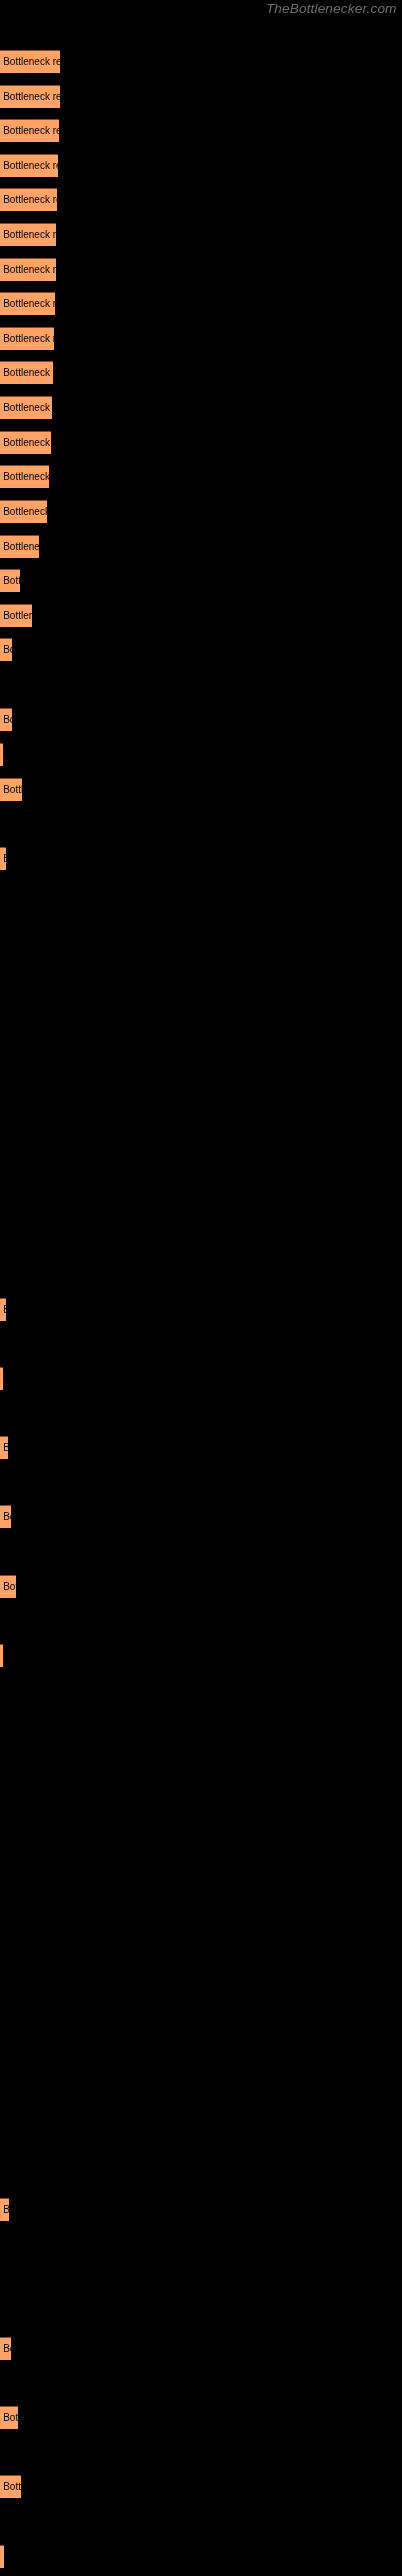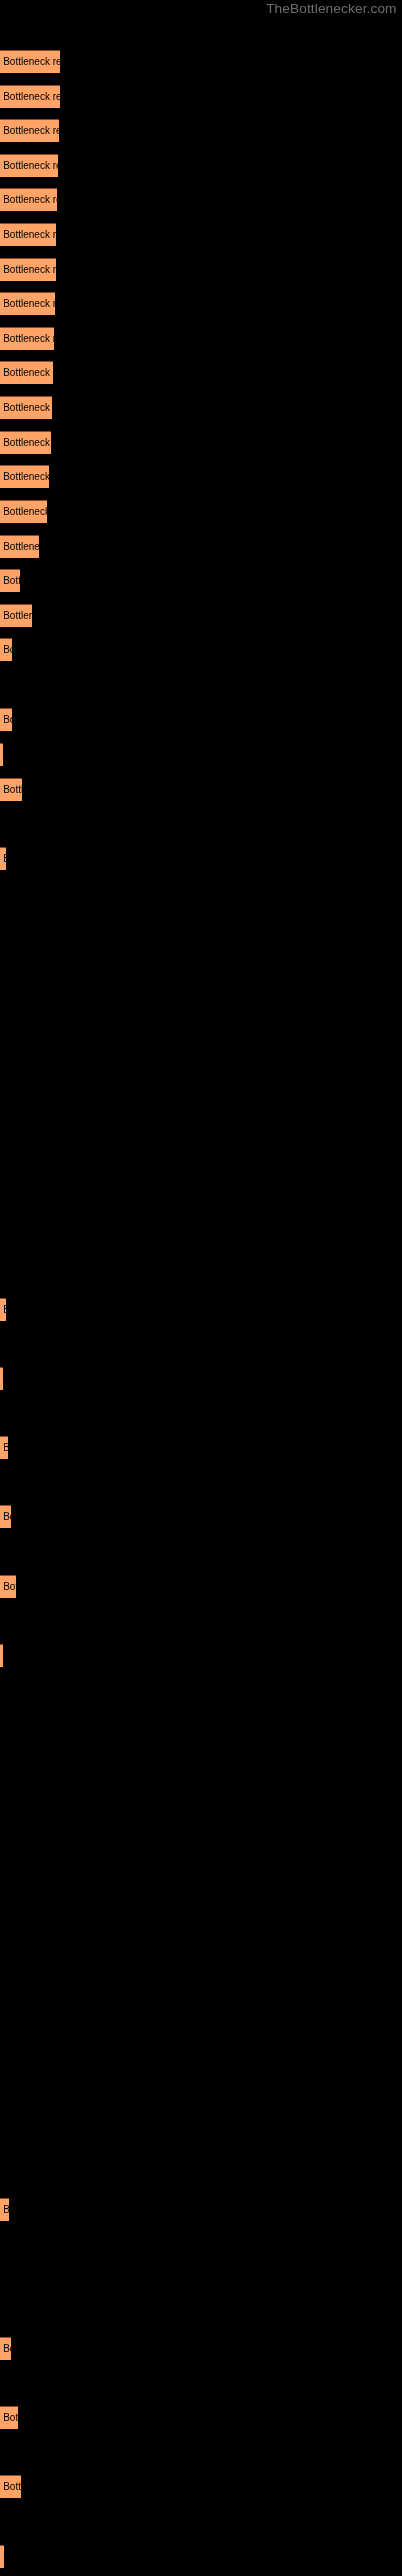--- a/index.html
+++ b/index.html
@@ -18,20 +18,21 @@
 
   #watermark {
     position: absolute;
     right: 6.4px;
     top: 0.8px;
     font-size: 13.7px;
     color: #6e6e6e;
     letter-spacing: 0.1px;
     white-space: nowrap;
     font-family: "Liberation Sans", sans-serif;
+    font-style: italic;
   }
 
   #plot {
     position: absolute;
     left: 0;
     top: 0;
     width: 403px;
     height: 2576px;
   }
 

